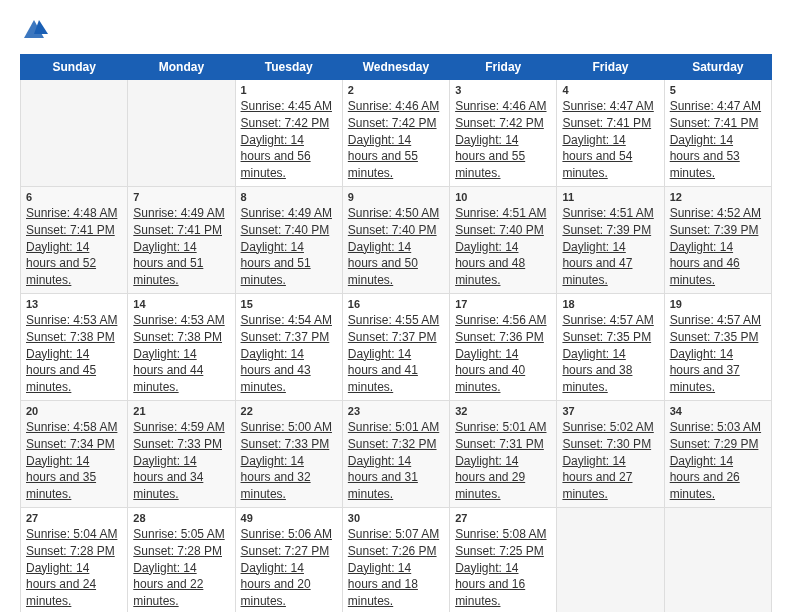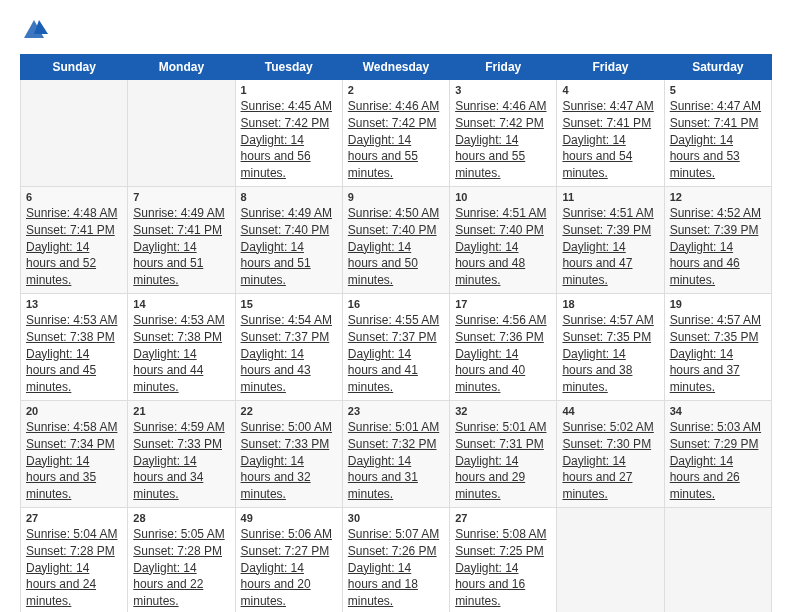--- a/index.html
+++ b/index.html
@@ -236,21 +236,21 @@
           </td>
           <td>
             <span class="day-num">23</span>
             <div class="day-info">Sunrise: 5:01 AM<br>Sunset: 7:32 PM<br>Daylight: 14 hours and 31 minutes.</div>
           </td>
           <td>
             <span class="day-num">32</span>
             <div class="day-info">Sunrise: 5:01 AM<br>Sunset: 7:31 PM<br>Daylight: 14 hours and 29 minutes.</div>
           </td>
           <td>
-            <span class="day-num">44</span>
+            <span class="day-num">37</span>
             <div class="day-info">Sunrise: 5:02 AM<br>Sunset: 7:30 PM<br>Daylight: 14 hours and 27 minutes.</div>
           </td>
           <td>
             <span class="day-num">34</span>
             <div class="day-info">Sunrise: 5:03 AM<br>Sunset: 7:29 PM<br>Daylight: 14 hours and 26 minutes.</div>
           </td>
         </tr>
         <tr>
           <td>
             <span class="day-num">27</span>

